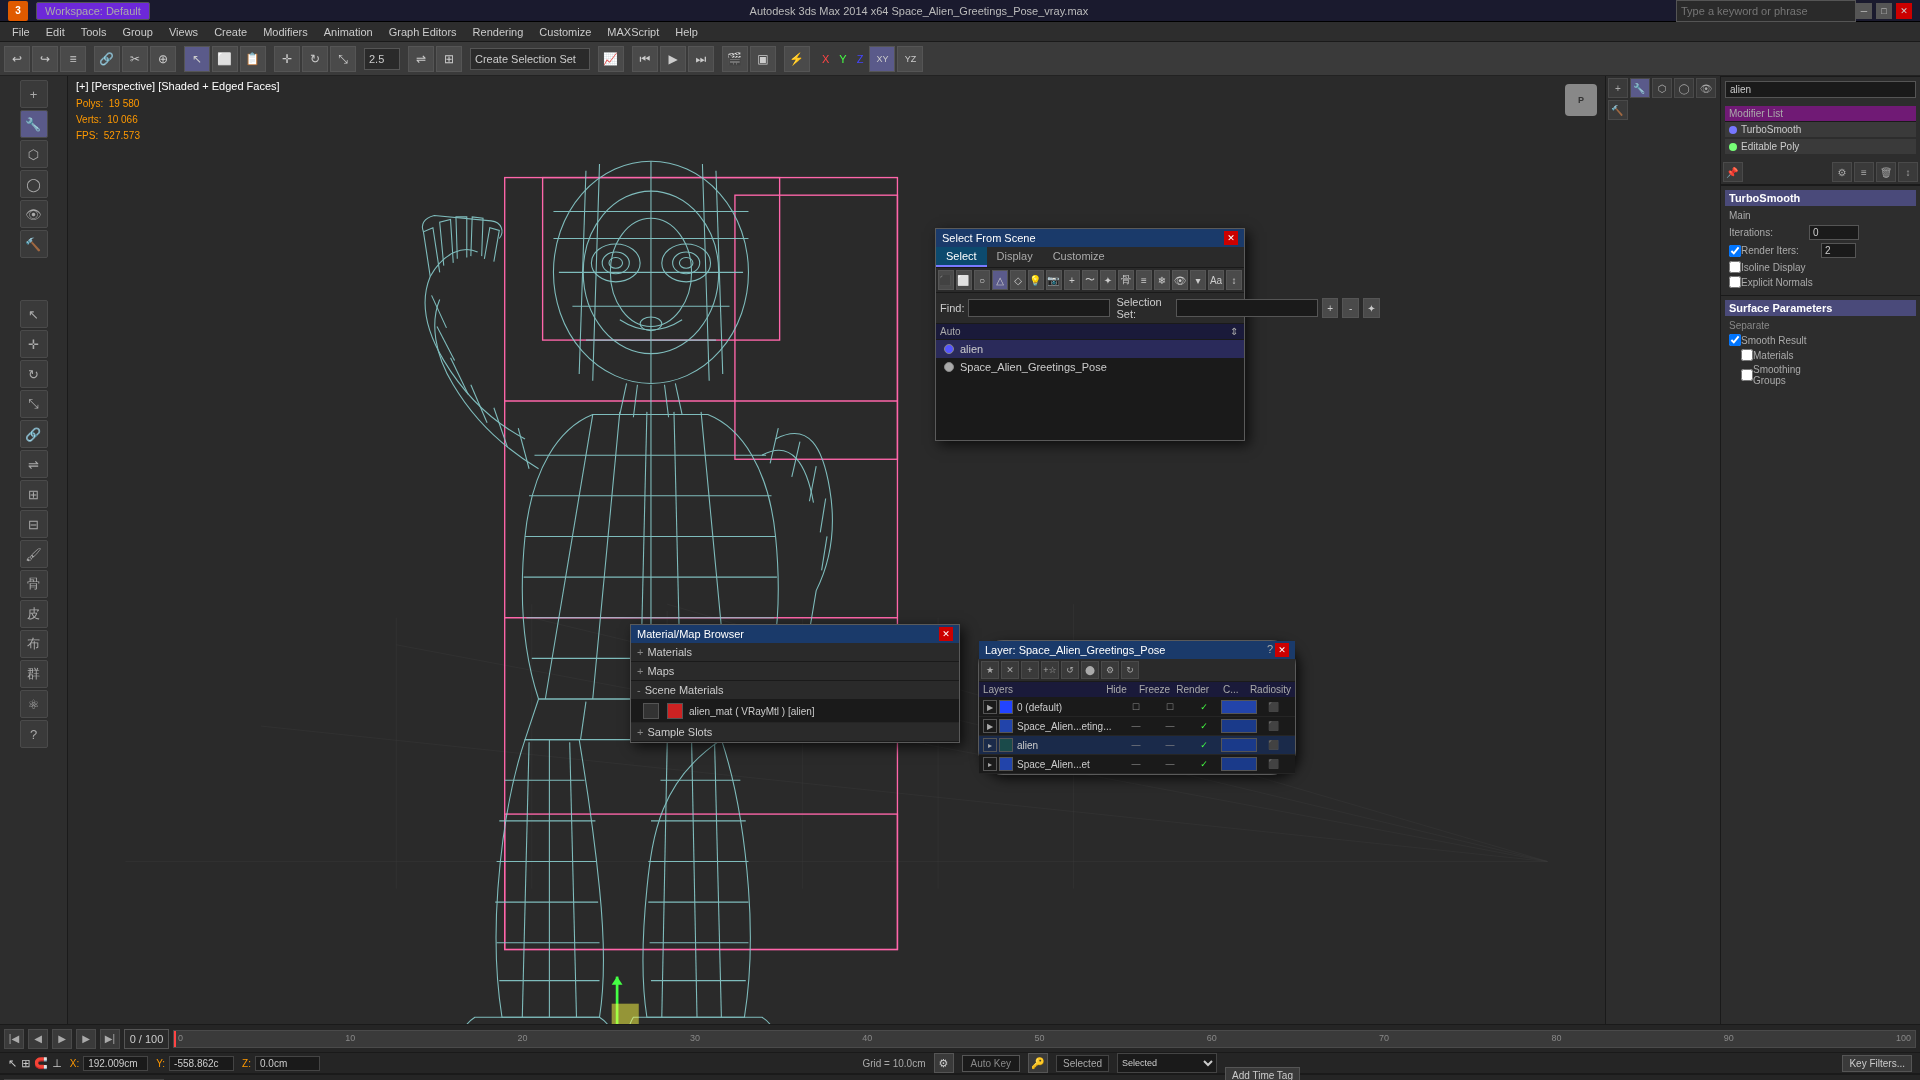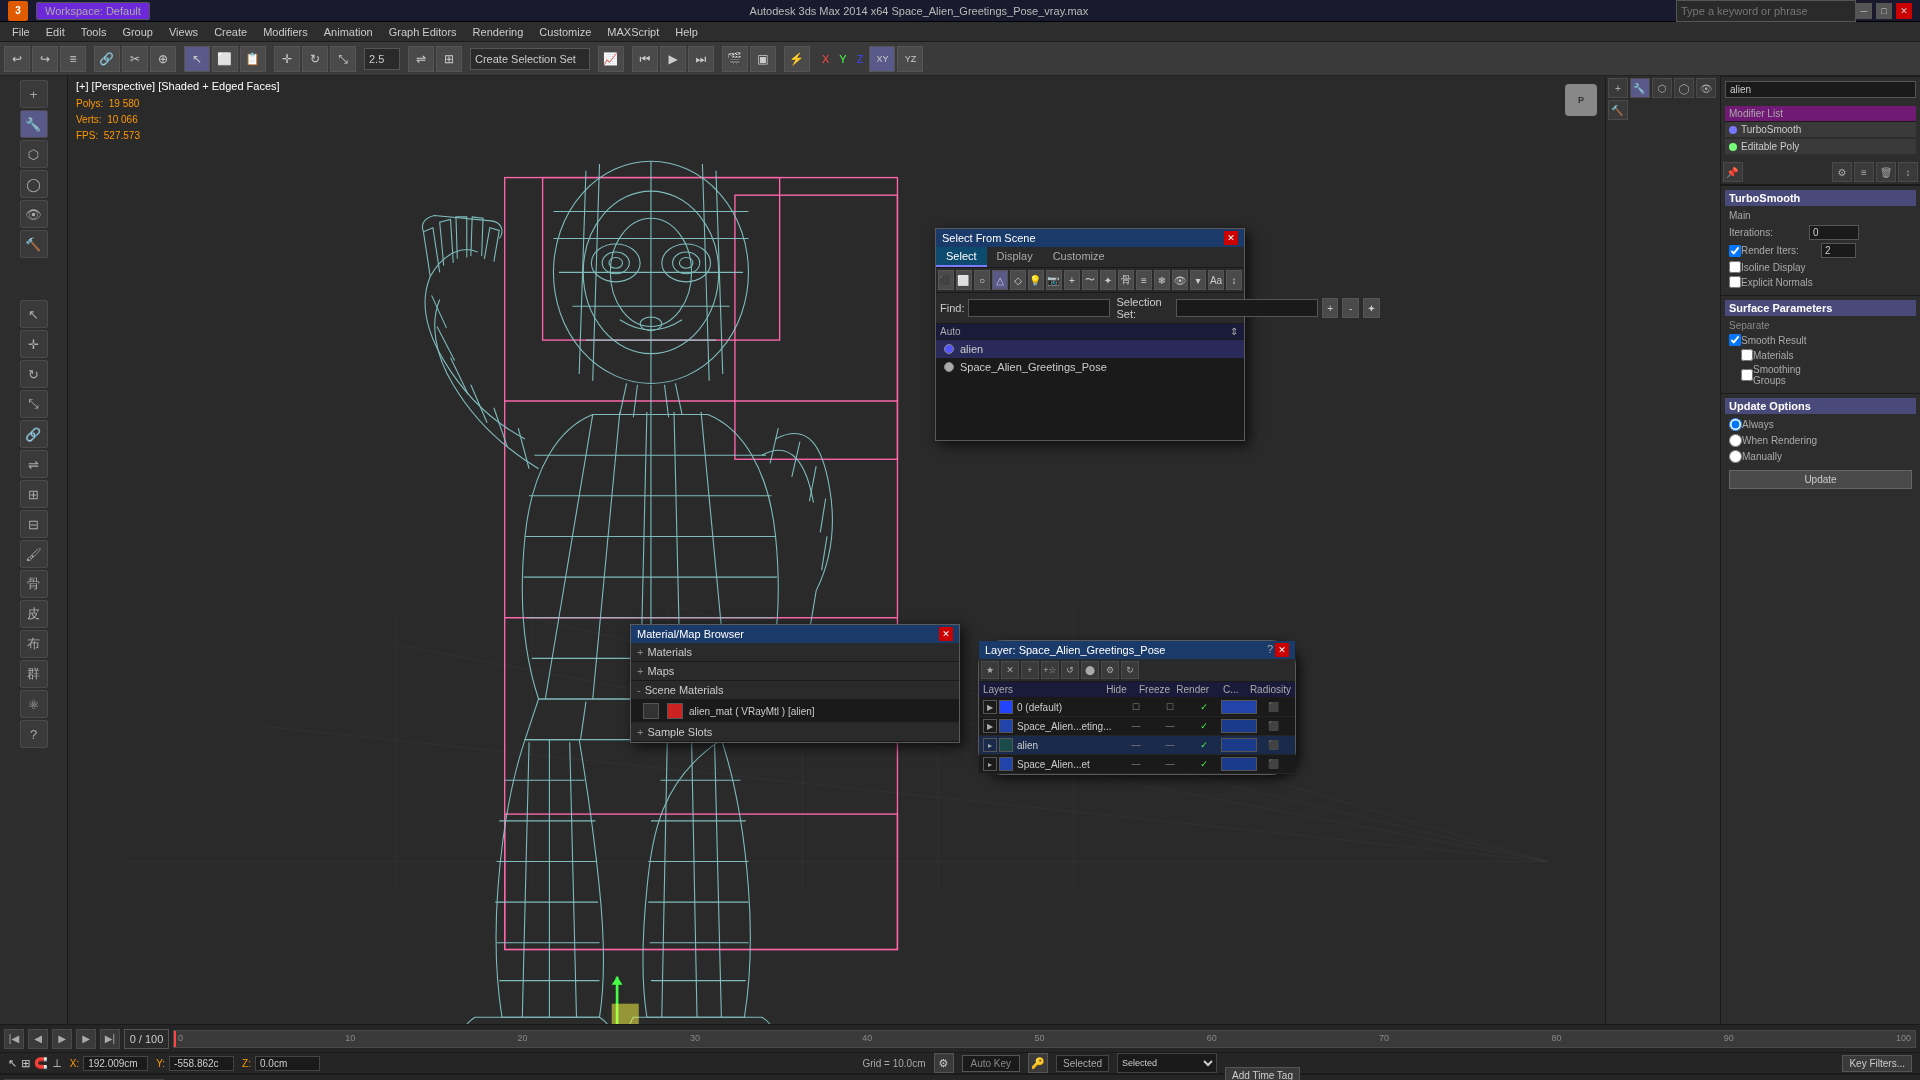--- a/index.html
+++ b/index.html
@@ -976,38 +976,20 @@
           <input type="checkbox" style="margin-left: 12px;">
           <label>Materials</label>
         </div>
         <div class="props-row">
           <input type="checkbox" style="margin-left: 12px;">
           <label>Smoothing Groups</label>
         </div>
       </div>
     </div>
 
-    <div class="props-section">
-      <div class="section-title">Update Options</div>
-      <div class="props-section-inner">
-        <div class="props-row">
-          <input type="radio" name="update" checked="" style="">
-          <label>Always</label>
-        </div>
-        <div class="props-row">
-          <input type="radio" name="update" style="">
-          <label>When Rendering</label>
-        </div>
-        <div class="props-row">
-          <input type="radio" name="update" style="">
-          <label>Manually</label>
-        </div>
-        <button class="props-btn">Update</button>
-      </div>
-    </div>
 
   </div>
 
 </div>
 
 <div class="dialog" id="select-dialog">
   <div class="dialog-titlebar">
     <span>Select From Scene</span>
     <div class="dialog-close">✕</div>
   </div>

